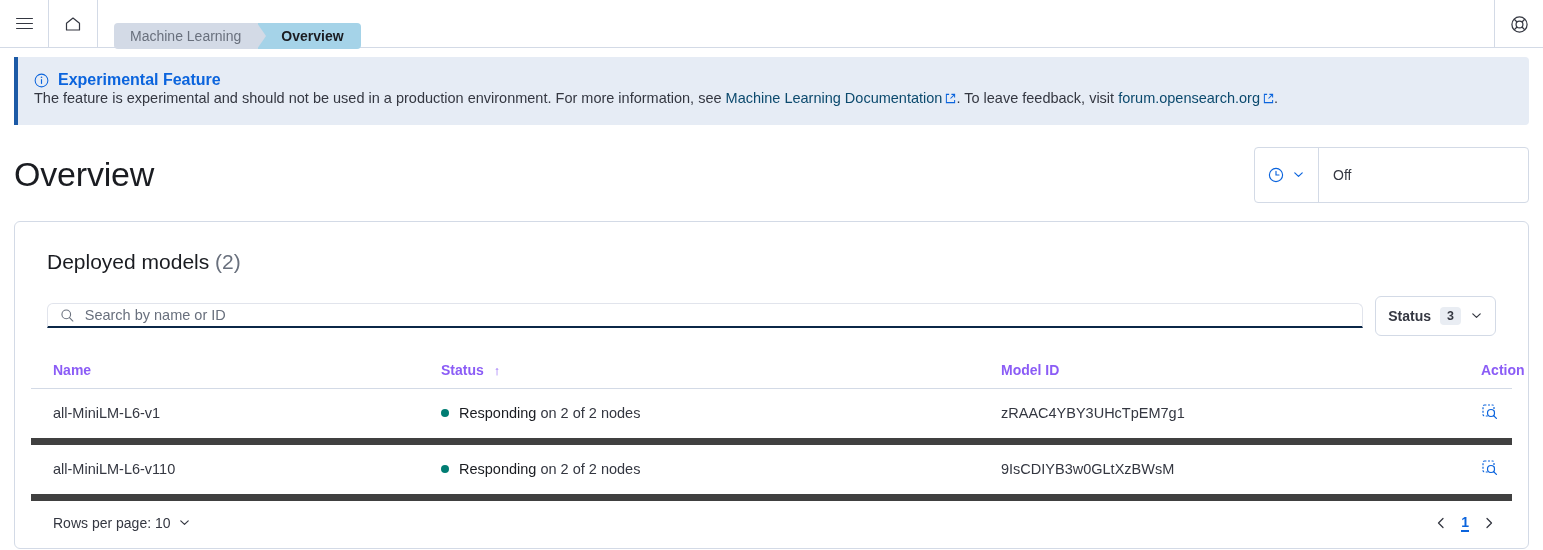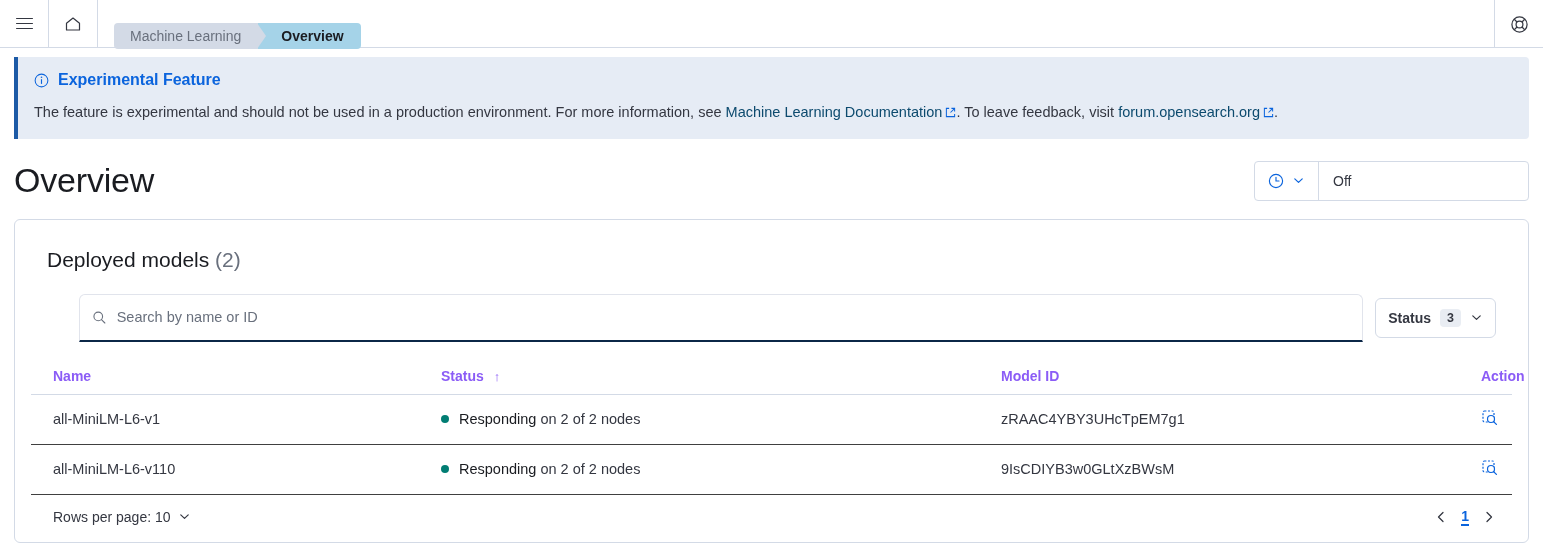--- a/index.html
+++ b/index.html
@@ -109,21 +109,20 @@
     border-radius: 0 4px 4px 0;
     padding: 14px 16px 16px 16px;
   }
   .banner-title {
     display: flex;
     align-items: center;
     gap: 9px;
     color: #0b64dd;
     font-size: 16px;
     font-weight: bold;
-    margin-bottom: 14px;
   }
   .banner-text {
     font-size: 14.5px;
     color: #343741;
     line-height: 1.3;
   }
   .link {
     color: #0c4a6e;
     text-decoration: none;
     cursor: pointer;
@@ -144,21 +143,21 @@
   .page-title {
     font-size: 34px;
     font-weight: 300;
     color: #1a1c21;
     letter-spacing: -0.2px;
   }
   .refresh-ctl {
     display: flex;
     border: 1px solid #d3dae6;
     border-radius: 4px;
-    height: 40px;
+    height: 56px;
     overflow: hidden;
     background: #fff;
   }
   .refresh-btn {
     display: flex;
     align-items: center;
     gap: 8px;
     padding: 0 13px;
     border-right: 1px solid #d3dae6;
     cursor: pointer;
@@ -190,30 +189,29 @@
   .panel-count { color: #69707d; }
 
   .controls-row {
     display: flex;
     align-items: center;
     gap: 12px;
     margin: 22px 16px 0 16px;
   }
   .search-box {
     flex: 1;
-    height: 48px;
+    height: 25px;
     display: flex;
     align-items: center;
     gap: 10px;
     padding: 0 12px;
     background: #fff;
     border: 1px solid #e1e4ec;
     border-bottom: 2px solid #0b2747;
     border-radius: 6px 6px 0 0;
-    margin-left: 32px;
   }
   .search-input {
     border: 0;
     outline: 0;
     font-size: 14.5px;
     font-family: inherit;
     color: #343741;
     width: 100%;
     background: transparent;
   }
@@ -253,21 +251,21 @@
     font-size: 14px;
     font-weight: bold;
     color: #8b5cf6;
     padding: 8px 0 10px 0;
     border-bottom: 1px solid #d3dae6;
   }
   td {
     font-size: 14.5px;
     color: #343741;
     padding: 14px 0;
-    border-bottom: 1px solid #404040;
+    border-bottom: 7px solid #404040;
   }
   .col-name   { width: 410px; padding-left: 22px; }
   .col-status { width: 560px; }
   .col-id     { width: 480px; }
   .col-action { text-align: right; padding-right: 30px; }
   .sort-arrow { margin-left: 6px; font-size: 13px; }
   .status-cell { display: flex; align-items: center; gap: 10px; }
   .dot {
     width: 8px; height: 8px;
     border-radius: 50%;

